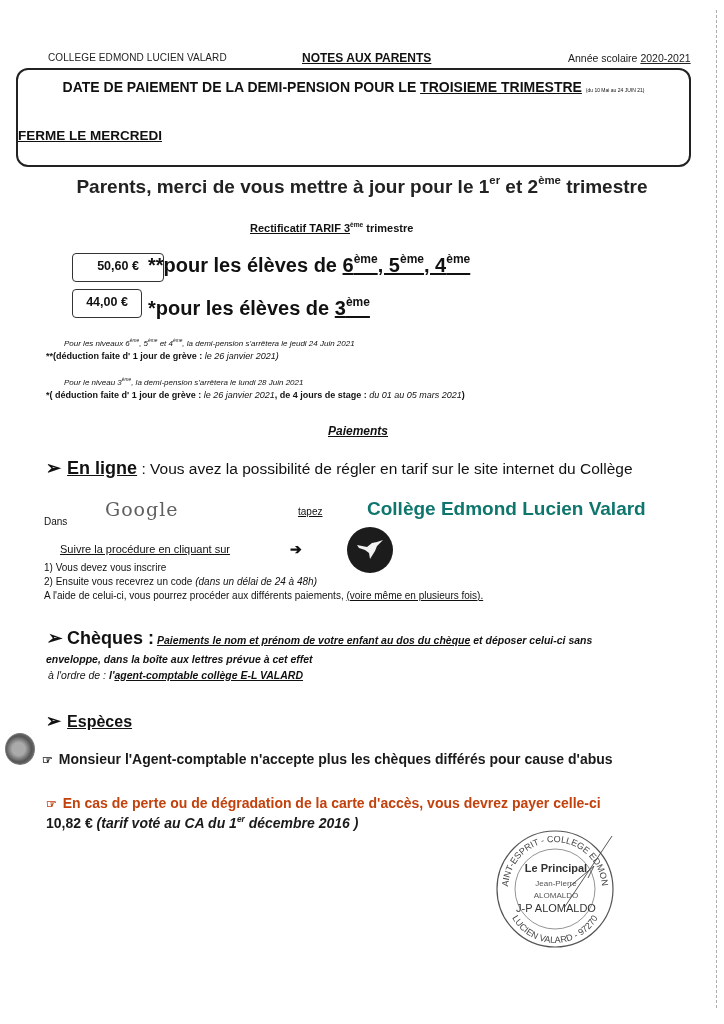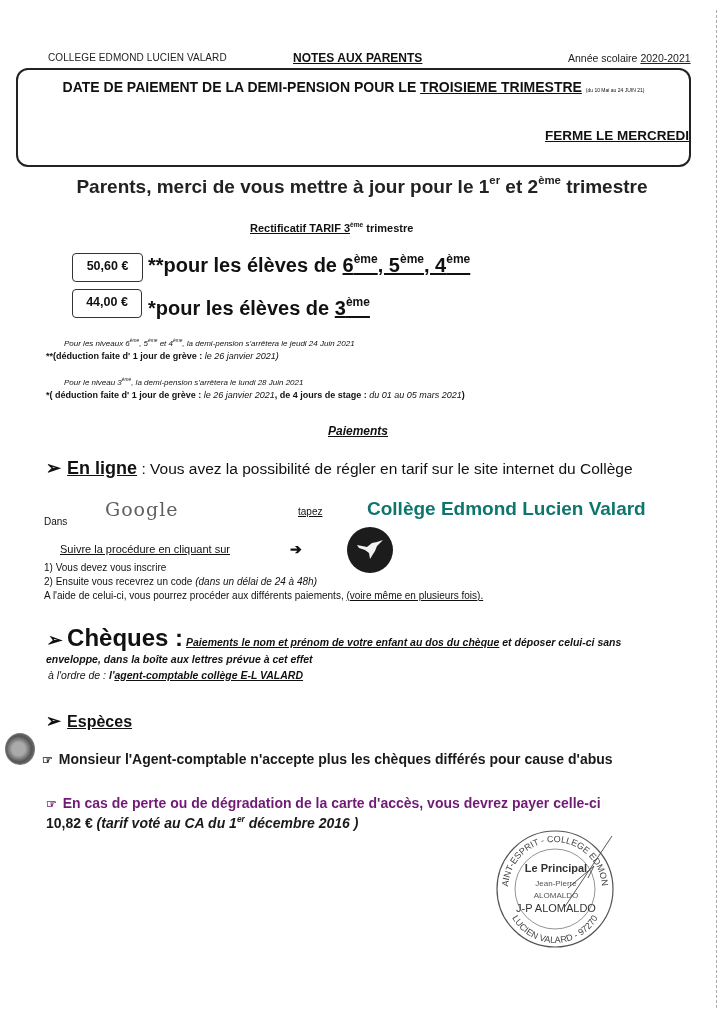--- a/index.html
+++ b/index.html
@@ -9,38 +9,38 @@
   }
   .abs { position: absolute; }
   .u { text-decoration: underline; }
   .b { font-weight: bold; }
   .i { font-style: italic; }
   sup { font-size: 0.6em; vertical-align: 0.75em; line-height: 0; }
 
   .right-rule { left: 716px; top: 10px; width: 1px; height: 1000px; background: repeating-linear-gradient(#777 0 3px, transparent 3px 5px); opacity: 0.6; }
 
   .hdr-left { left: 48px; top: 52px; font-size: 10px; letter-spacing: 0.1px; color: #222; }
-  .hdr-center { left: 293px; top: 51px; font-size: 12px; font-weight: bold; text-decoration: underline; }
+  .hdr-center { left: 302px; top: 51px; font-size: 12px; font-weight: bold; text-decoration: underline; }
   .hdr-right { left: 568px; top: 52px; font-size: 10.5px; color: #222; }
 
   .notice-box {
     left: 16px; top: 68px; width: 675px; height: 99px; border: 2px solid #222; border-radius: 12px; box-sizing: border-box;
   }
   .nb-line1 { left: 0; width: 100%; top: 9px; text-align: center; font-size: 14px; font-weight: bold; white-space: nowrap; }
   .nb-line1 small { font-size: 5px; font-weight: normal; }
   .nb-line2 { left: 0; width: 100%; top: 33px; text-align: center; font-size: 13.5px; font-weight: bold; }
-  .nb-line3 { left: 0; width: 100%; top: 58px; text-align: right; font-size: 13.5px; font-weight: bold; text-decoration: underline; }
+  .nb-line3 { left: 0; width: 100%; top: 58px; text-align: left; font-size: 13.5px; font-weight: bold; text-decoration: underline; }
 
   .parents { left: 0; width: 724px; top: 176px; text-align: center; font-size: 19px; font-weight: bold; color: #222; }
 
   .rectif { left: 250px; top: 222px; font-size: 11px; font-weight: bold; }
   .rectif .u { }
 
   .price-box { border: 1.5px solid #333; border-radius: 4px; box-sizing: border-box; font-size: 12.5px; font-weight: bold; text-align: center; line-height: 25px; }
-  .pb1 { left: 72px; top: 253px; width: 71px; height: 29px; }
+  .pb1 { left: 72px; top: 253px; width: 92px; height: 29px; }
   .pb2 { left: 72px; top: 289px; width: 70px; height: 29px; }
   .price-text { font-size: 20px; font-weight: bold; white-space: nowrap; }
   .pt1 { left: 148px; top: 254px; }
   .pt2 { left: 148px; top: 297px; }
 
   .note-it { font-size: 8px; font-style: italic; white-space: nowrap; }
   .note-b { font-size: 9px; font-weight: bold; white-space: nowrap; }
   .n1 { left: 64px; top: 339px; }
   .n2 { left: 46px; top: 351px; }
   .n3 { left: 64px; top: 378px; }
@@ -62,31 +62,31 @@
   .arrow-right { left: 290px; top: 541px; font-size: 14px; font-weight: bold; }
   .bird-logo { left: 347px; top: 527px; width: 46px; height: 46px; border-radius: 50%; background: #1c1c1c; }
   .bird-logo svg { position: absolute; left: 8px; top: 10px; }
 
   .steps { left: 44px; font-size: 10px; white-space: nowrap; }
   .s1 { top: 562px; }
   .s2 { top: 576px; }
   .s3 { top: 590px; text-align: center; }
 
   .cheques { left: 46px; top: 631px; font-size: 10.5px; font-style: italic; font-weight: bold; line-height: 14px; width: 660px; }
-  .cheques .title { font-size: 24px; font-style: normal; font-weight: bold; }
+  .cheques .title { font-size: 18px; font-style: normal; font-weight: bold; }
   .ch2 { left: 46px; top: 653px; font-size: 10.5px; font-style: italic; font-weight: bold; white-space: nowrap; }
   .ch3 { left: 48px; top: 669px; font-size: 10.5px; font-style: italic; white-space: nowrap; }
 
   .especes { left: 46px; top: 710px; font-size: 16px; white-space: nowrap; }
   .especes .title { font-weight: bold; text-decoration: underline; }
 
   .stamp-left { left: 5px; top: 733px; width: 28px; height: 30px; border-radius: 50%; background: radial-gradient(circle at 45% 50%, #aaa 0 30%, #555 60%, #888 100%); border: 1px solid #777; }
 
   .line-agent { left: 42px; top: 751px; font-size: 14px; font-weight: bold; white-space: nowrap; color: #1a1a1a; }
-  .line-perte1 { left: 46px; top: 795px; font-size: 14px; font-weight: bold; white-space: nowrap; color: #701a75; }
+  .line-perte1 { left: 46px; top: 795px; font-size: 14px; font-weight: bold; white-space: nowrap; color: #c2410c; }
   .line-perte2 { left: 46px; top: 815px; font-size: 14px; font-weight: bold; white-space: nowrap; color: #1a1a1a; }
   .hand { font-size: 12px; margin-right: 6px; }
 
   .seal { left: 494px; top: 828px; width: 122px; height: 122px; }
   .sig-text { font-family: "Liberation Sans", sans-serif; }
 </style>
 </head>
 <body>
 
 <div class="abs right-rule"></div>

